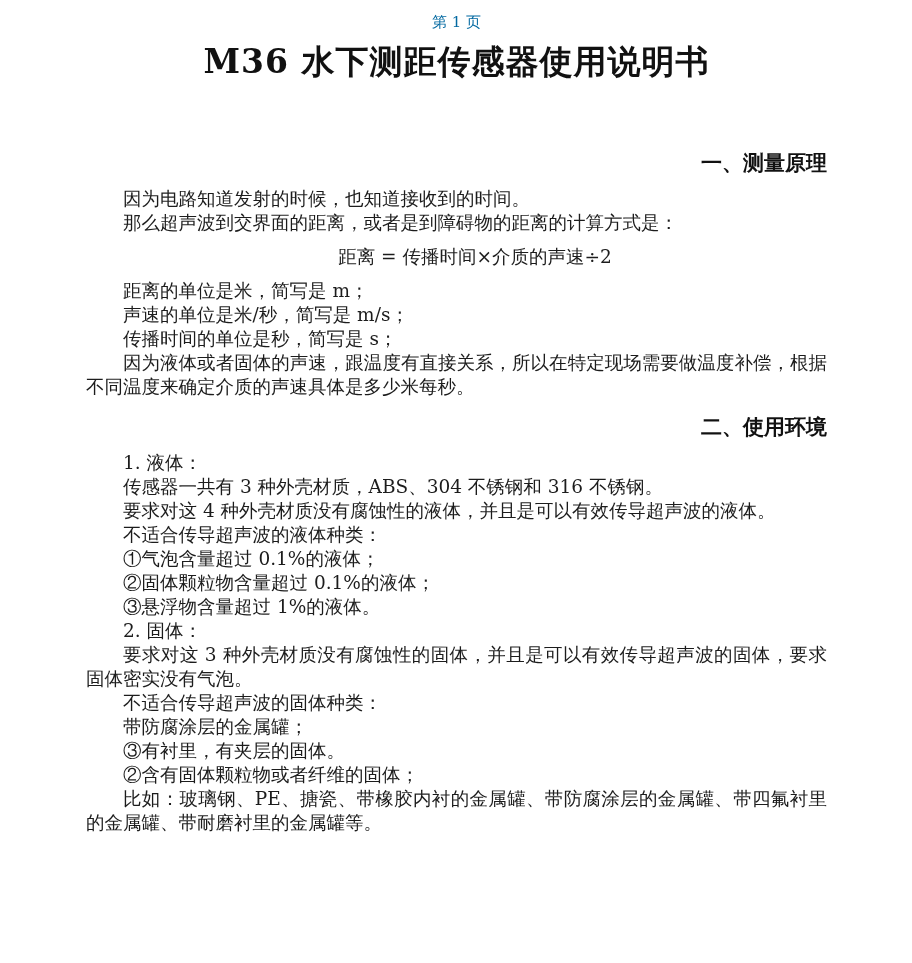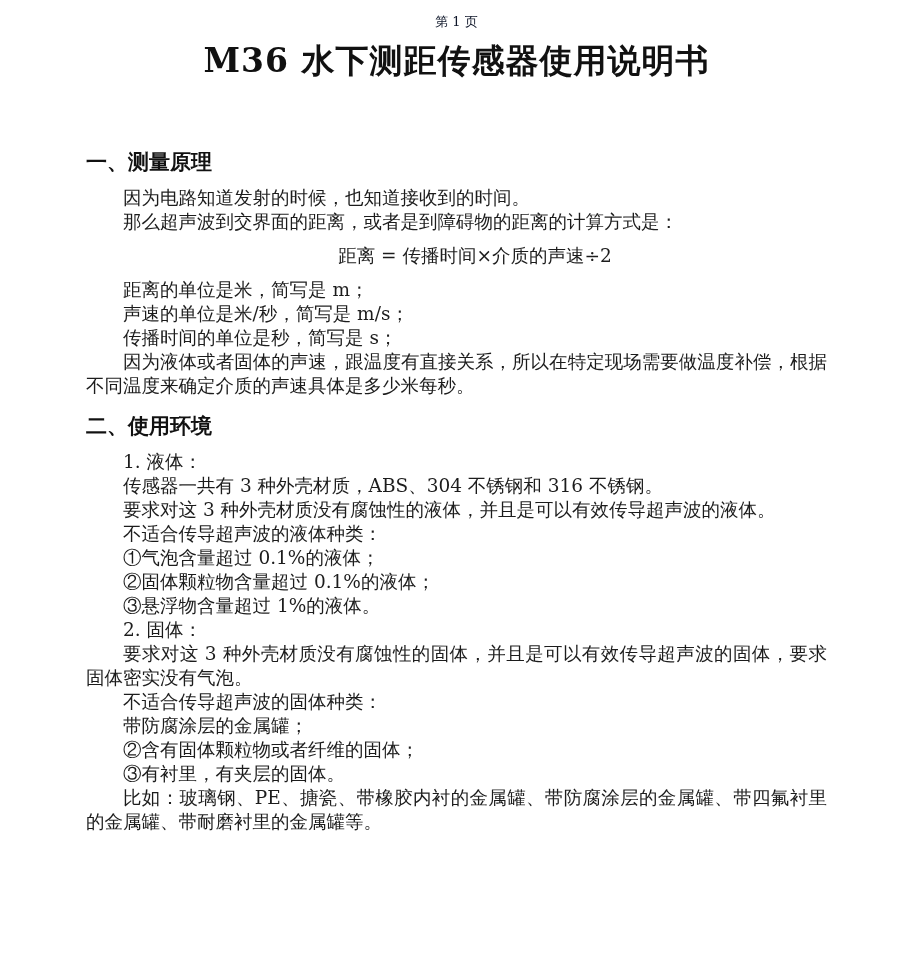--- a/index.html
+++ b/index.html
@@ -18,38 +18,39 @@
     box-sizing: border-box;
     width: 912px;
     height: 963px;
     padding: 0 85px 0 86px;
     background: #ffffff;
   }
   .page-number {
     margin: 0;
     padding-top: 13px;
     text-align: center;
-    font-size: 13px;
-    color: #0f172a;
+    font-size: 15px;
+    color: #0369a1;
   }
   .doc-title {
     margin: 8px 0 0 0;
     text-align: center;
     font-size: 33px;
     font-weight: 700;
     letter-spacing: 1px;
     color: #111;
   }
   section { display: block; }
   h2.section-heading {
     font-size: 21px;
     font-weight: 700;
     color: #111;
     margin: 14px 0 10px 0;
     line-height: 28px;
+    text-align: right;
   }
   section:first-of-type h2.section-heading {
     margin-top: 64px;
   }
   p.para, p.formula {
     margin: 0;
     font-size: 18.5px;
     line-height: 24px;
     text-indent: 2em;
     text-align: justify;
@@ -74,27 +75,27 @@
         <p class="formula">距离 = 传播时间×介质的声速÷2</p>
         <p class="para">距离的单位是米，简写是 m；</p>
         <p class="para">声速的单位是米/秒，简写是 m/s；</p>
         <p class="para">传播时间的单位是秒，简写是 s；</p>
         <p class="para">因为液体或者固体的声速，跟温度有直接关系，所以在特定现场需要做温度补偿，根据不同温度来确定介质的声速具体是多少米每秒。</p>
       </section>
       <section>
         <h2 class="section-heading">二、使用环境</h2>
         <p class="para">1. 液体：</p>
         <p class="para">传感器一共有 3 种外壳材质，ABS、304 不锈钢和 316 不锈钢。</p>
-        <p class="para">要求对这 3 种外壳材质没有腐蚀性的液体，并且是可以有效传导超声波的液体。</p>
+        <p class="para">要求对这 4 种外壳材质没有腐蚀性的液体，并且是可以有效传导超声波的液体。</p>
         <p class="para">不适合传导超声波的液体种类：</p>
         <p class="para">①气泡含量超过 0.1%的液体；</p>
         <p class="para">②固体颗粒物含量超过 0.1%的液体；</p>
         <p class="para">③悬浮物含量超过 1%的液体。</p>
         <p class="para">2. 固体：</p>
         <p class="para">要求对这 3 种外壳材质没有腐蚀性的固体，并且是可以有效传导超声波的固体，要求固体密实没有气泡。</p>
         <p class="para">不适合传导超声波的固体种类：</p>
         <p class="para">带防腐涂层的金属罐；</p>
+        <p class="para">③有衬里，有夹层的固体。</p>
         <p class="para">②含有固体颗粒物或者纤维的固体；</p>
-        <p class="para">③有衬里，有夹层的固体。</p>
         <p class="para">比如：玻璃钢、PE、搪瓷、带橡胶内衬的金属罐、带防腐涂层的金属罐、带四氟衬里的金属罐、带耐磨衬里的金属罐等。</p>
       </section>
     </div>
 </div>
 
 </body></html>

